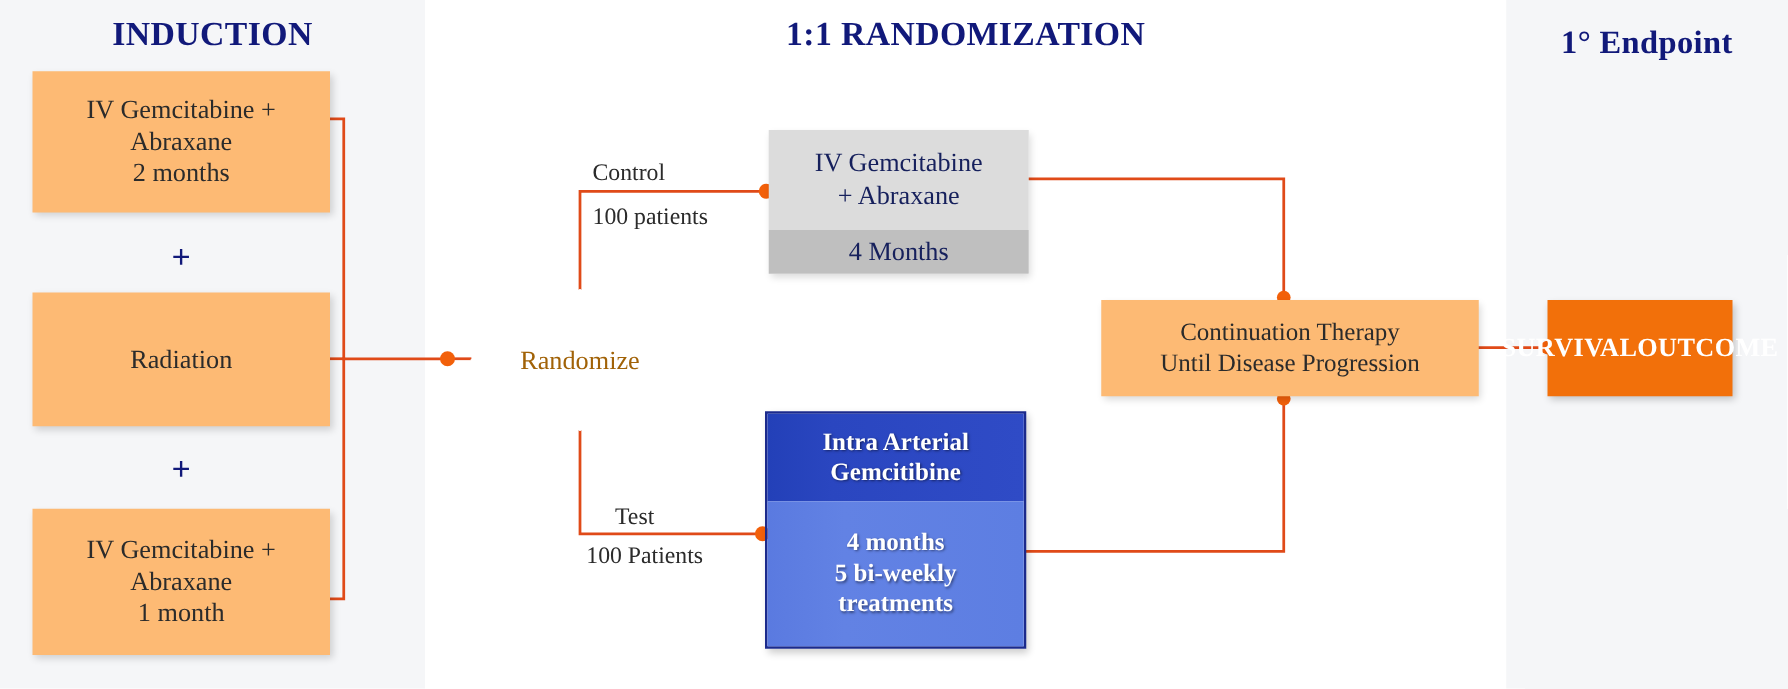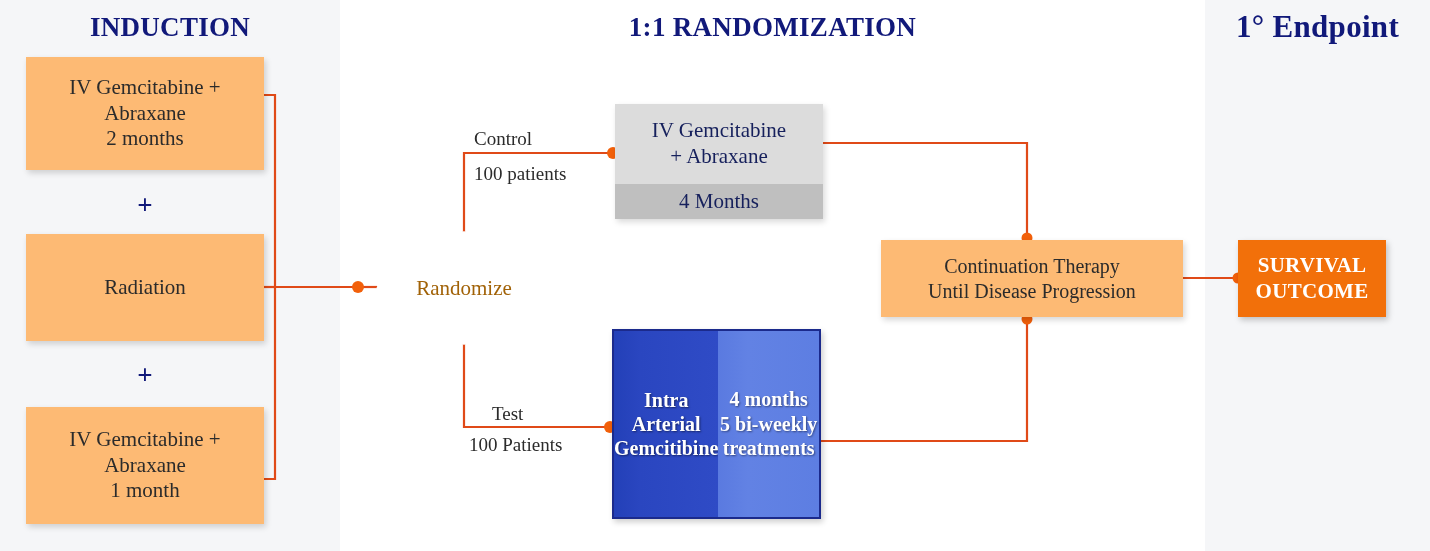--- a/index.html
+++ b/index.html
@@ -36,21 +36,21 @@
     position: absolute;
     text-align: center;
     color: #11197a;
     font-weight: bold;
     font-family: Liberation Serif, serif;
     letter-spacing: 0.3px;
     white-space: nowrap;
   }
   #title-induction   { left: 0px;    width: 340px;  top: 12px; font-size: 27px; }
   #title-random      { left: 340px;  width: 865px;  top: 12px; font-size: 27px; }
-  #title-endpoint    { left: 1205px; width: 225px;  top: 9px; font-size: 31px; }
+  #title-endpoint    { left: 1205px; width: 225px;  top: 19px; font-size: 26px; }
 
   
   .box {
     position: absolute;
     display: flex;
     flex-direction: column;
     align-items: center;
     justify-content: center;
     text-align: center;
     line-height: 1.22;
@@ -130,21 +130,21 @@
     text-align: center;
     font-size: 21px;
   }
 
   
   #test-box {
     position: absolute;
     left: 612px; top: 329px;
     width: 209px; height: 190px;
     display: flex;
-    flex-direction: row;
+    flex-direction: column;
     border: 2px solid #1b2a8c;
     box-shadow: 2px 3px 6px rgba(0,0,0,0.2);
   }
   #test-box .seg-top {
     flex: 0 0 70px;
     background: linear-gradient(to right, #2340b8 0%, #2a46c0 25%, #2f4bc6 100%);
     color: #ffffff;
     font-weight: bold;
     display: flex; align-items: center; justify-content: center;
     text-align: center; line-height: 1.2;
@@ -171,21 +171,21 @@
 
   
   #survival-box {
     position: absolute;
     left: 1238px; top: 240px;
     width: 148px; height: 77px;
     background: #f2700a;
     color: #ffffff;
     font-weight: bold;
     font-size: 21px;
-    display: flex; flex-direction: column;
+    display: flex; flex-direction: row;
     align-items: center; justify-content: center;
     text-align: center; line-height: 1.22;
     box-shadow: 2px 3px 6px rgba(0,0,0,0.22);
     letter-spacing: 0.3px;
   }
 
   
   #connectors {
     position: absolute;
     left: 0; top: 0;

